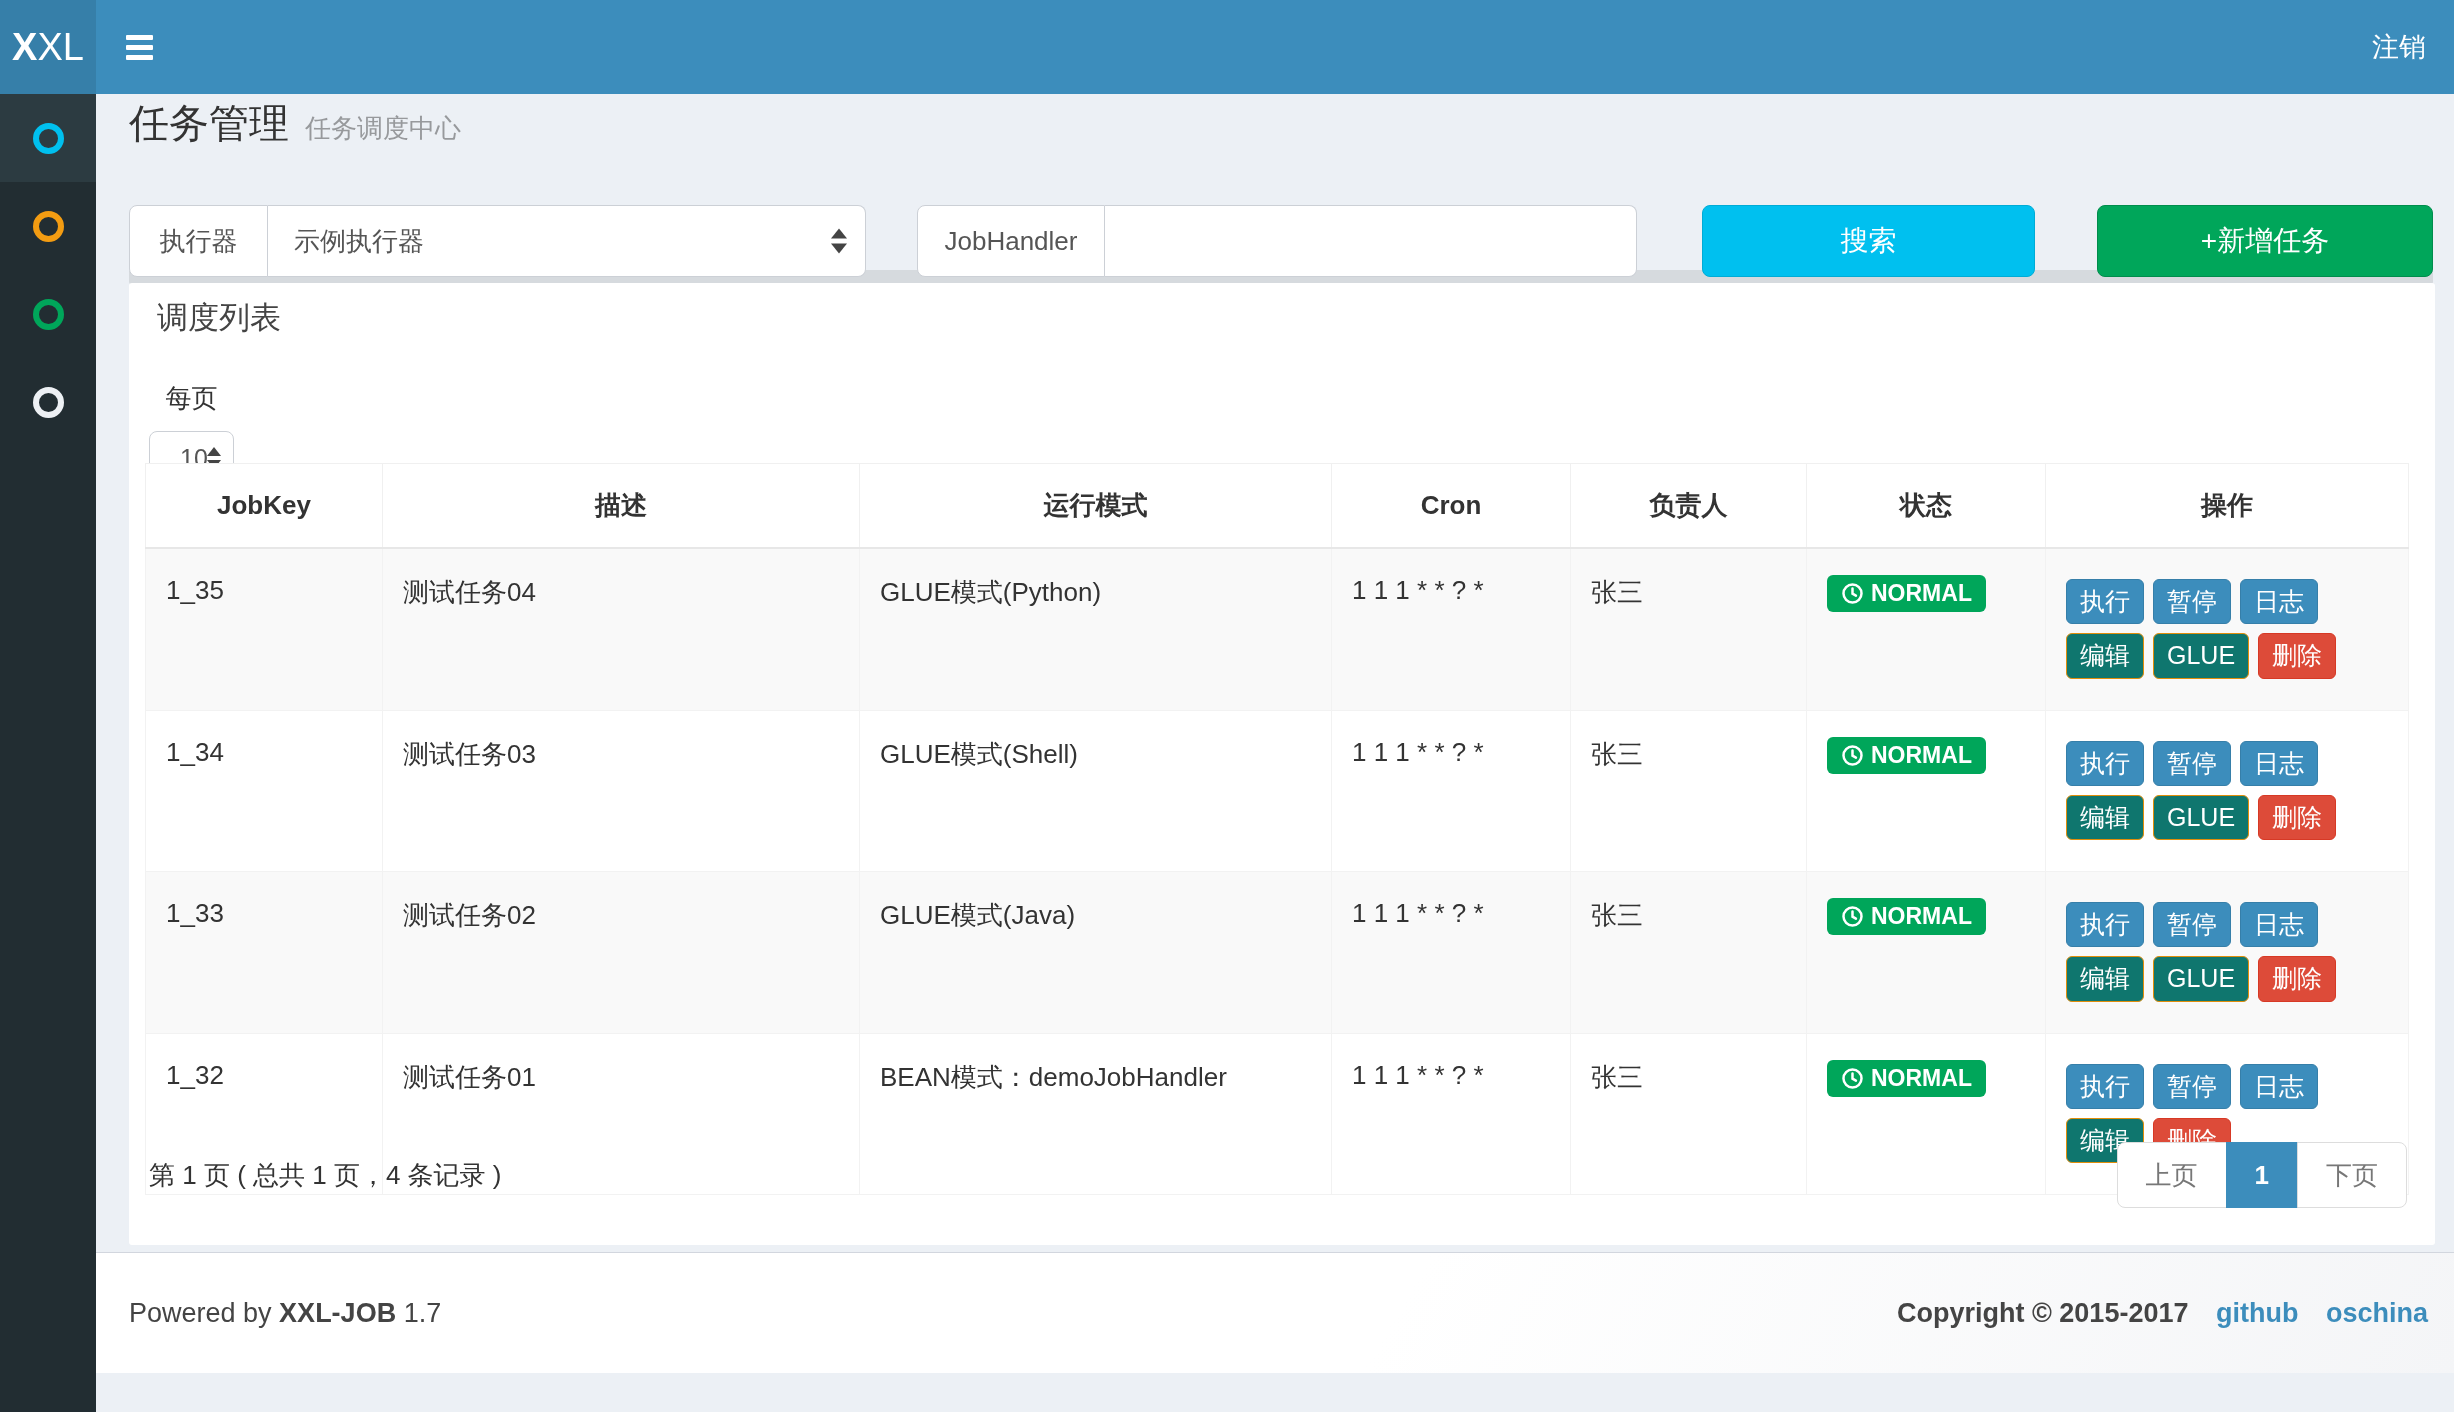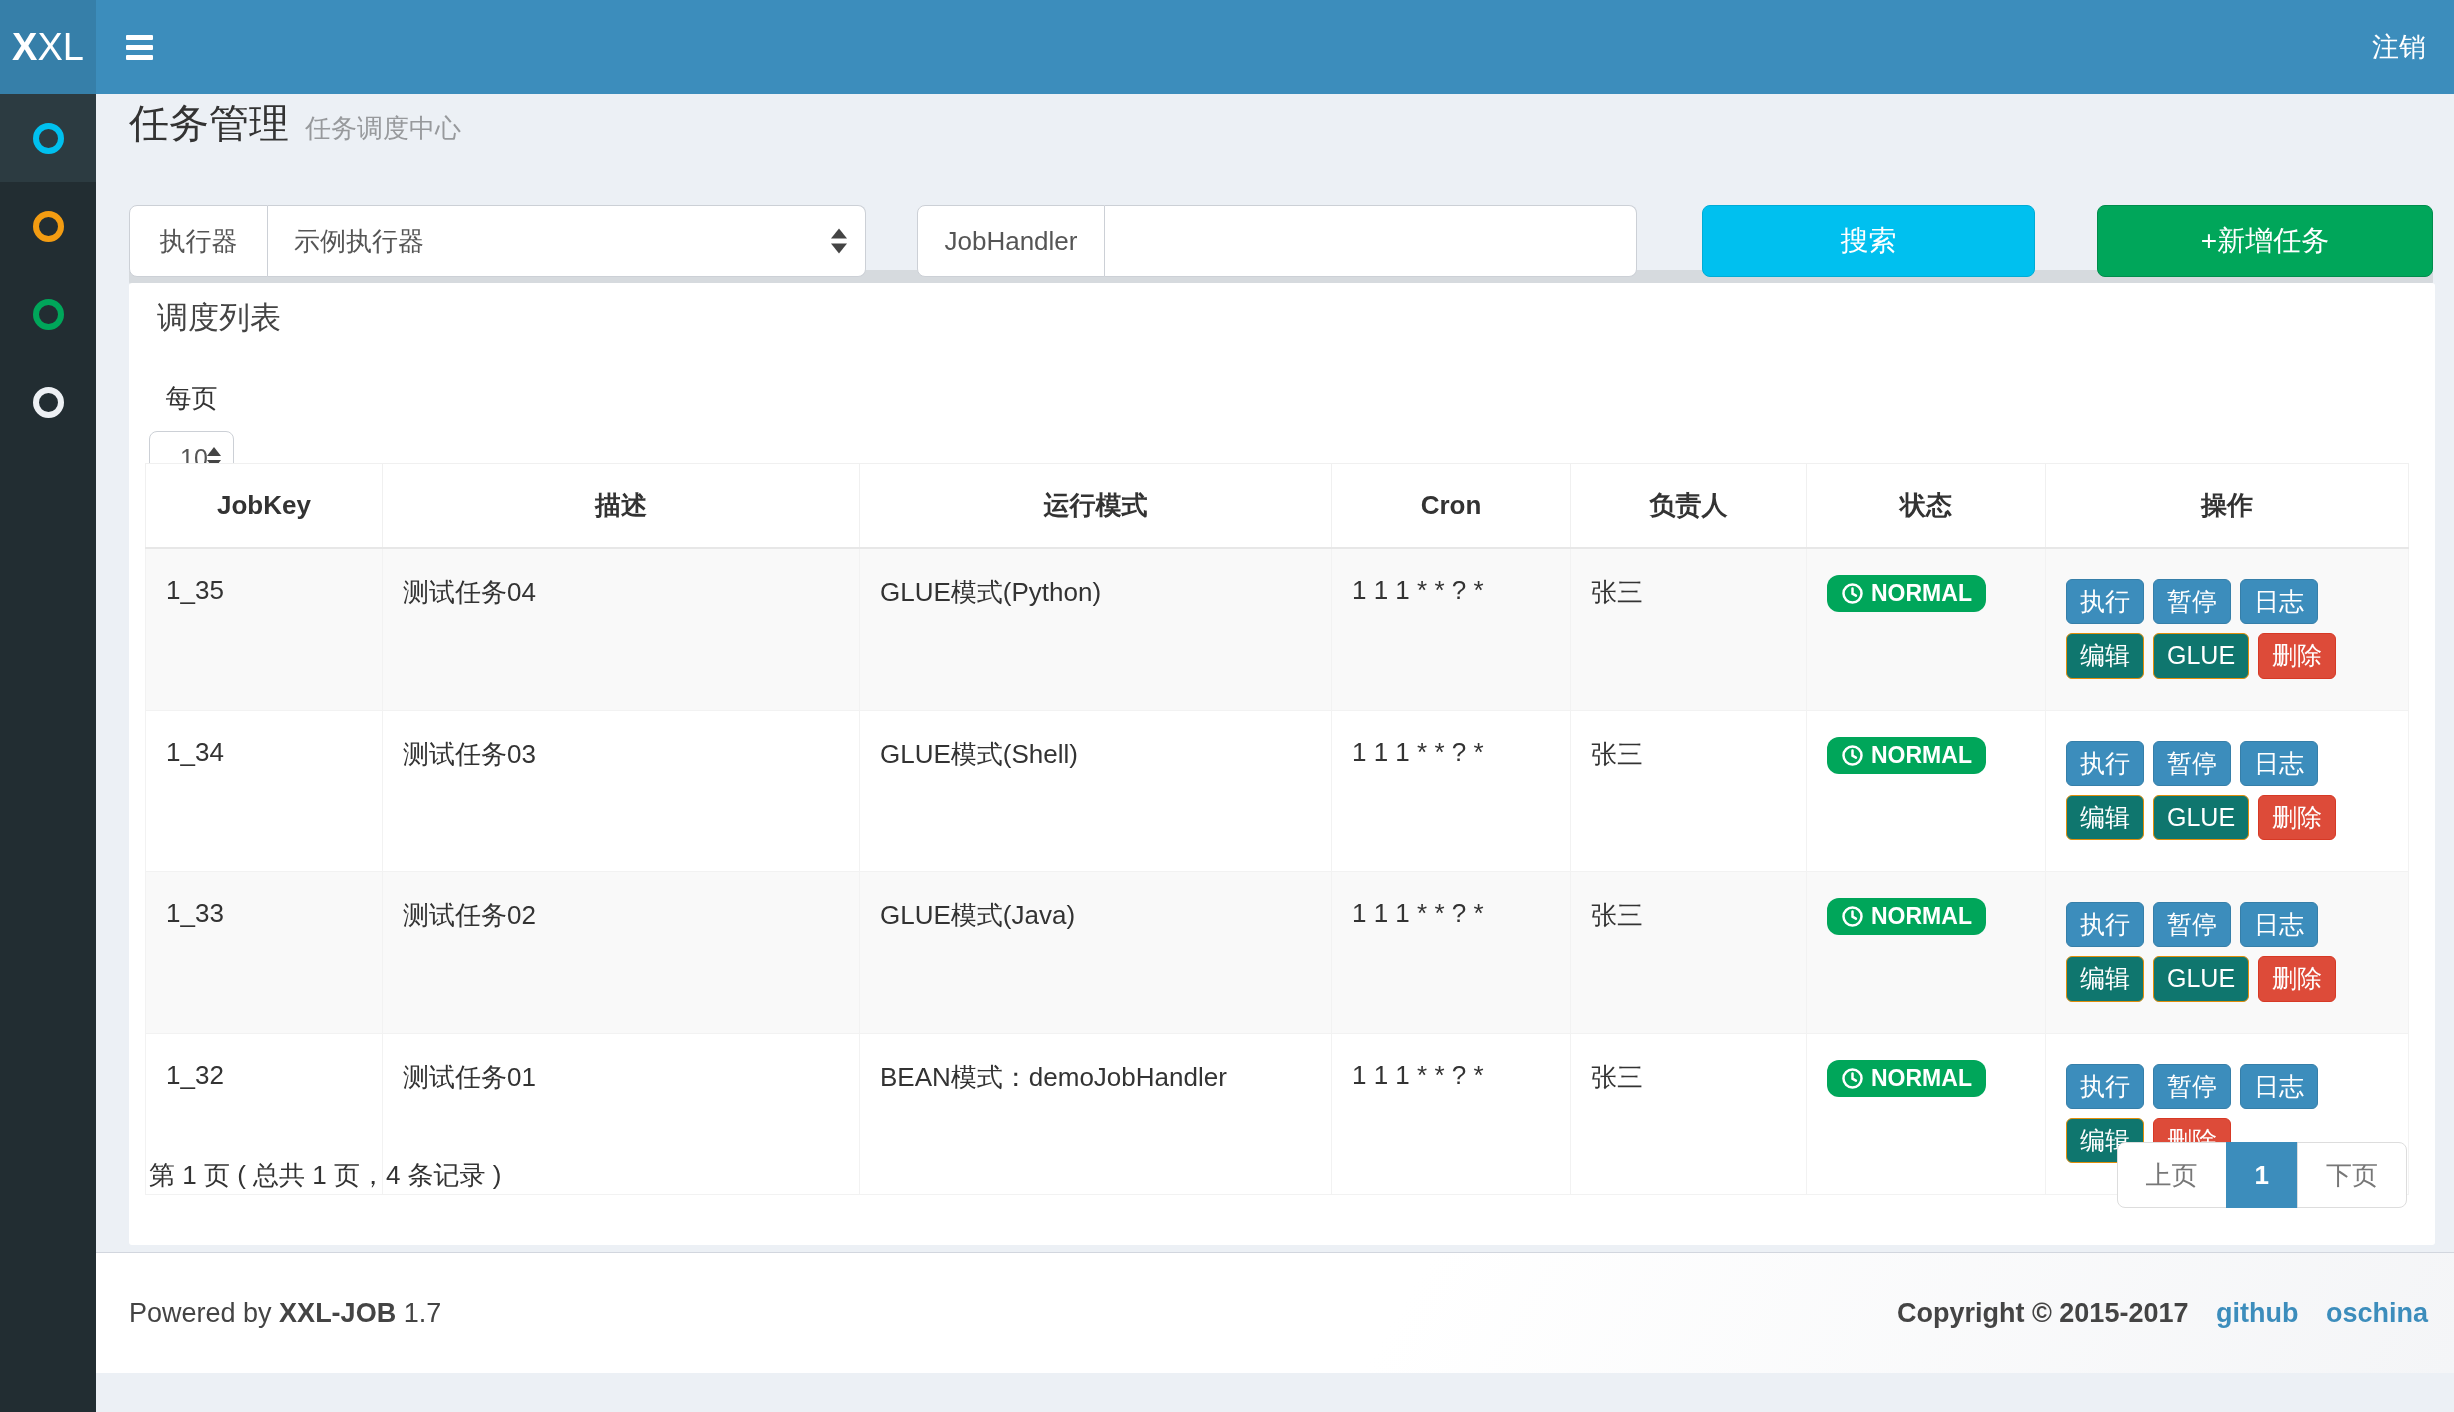--- a/index.html
+++ b/index.html
@@ -54,21 +54,21 @@
   .select.small .sel-arrows{right:12px;gap:4px;}
   .select.small .up{border-left-width:7px;border-right-width:7px;border-bottom-width:9px;}
   .select.small .down{border-left-width:7px;border-right-width:7px;border-top-width:9px;}
   
   table.jobs{position:absolute;left:16px;top:180px;width:2263px;border-collapse:collapse;table-layout:fixed;}
   table.jobs th{border:1px solid #f0f0f0;border-bottom:2px solid #e7e7e7;text-align:center;font-size:26px;color:#333;
                 padding:24px 20px;font-weight:700;background:#fff;}
   table.jobs td{border:1px solid #f2f2f2;vertical-align:top;font-size:26px;color:#333;padding:26px 20px;height:146px;box-sizing:border-box;}
   table.jobs tbody tr:nth-child(odd){background:#f9f9f9;}
   .status-badge{display:inline-flex;align-items:center;gap:7px;background:#00a65a;color:#fff;font-size:23px;font-weight:700;
-                padding:7px 14px;border-radius:12px;line-height:1;}
+                padding:7px 14px;border-radius:6px;line-height:1;}
   td.actions-cell{padding:16px 14px;}
   .act{display:inline-block;color:#fff;font-size:25px;padding:6px 13px;border-radius:6px;margin:4px 9px 5px 0;
        cursor:pointer;line-height:1.25;border:1px solid transparent;}
   .act-info{background:#3c8dbc;border-color:#367fa9;}
   .act-warning{background:#0f766e;border-color:#e08e0b;}
   .act-danger{background:#dd4b39;border-color:#d73925;}
   
   .pager-row{position:absolute;left:20px;right:28px;top:859px;height:66px;display:flex;justify-content:space-between;align-items:center;}
   .pager-summary{font-size:26px;color:#333;}
   .pager{display:flex;}

